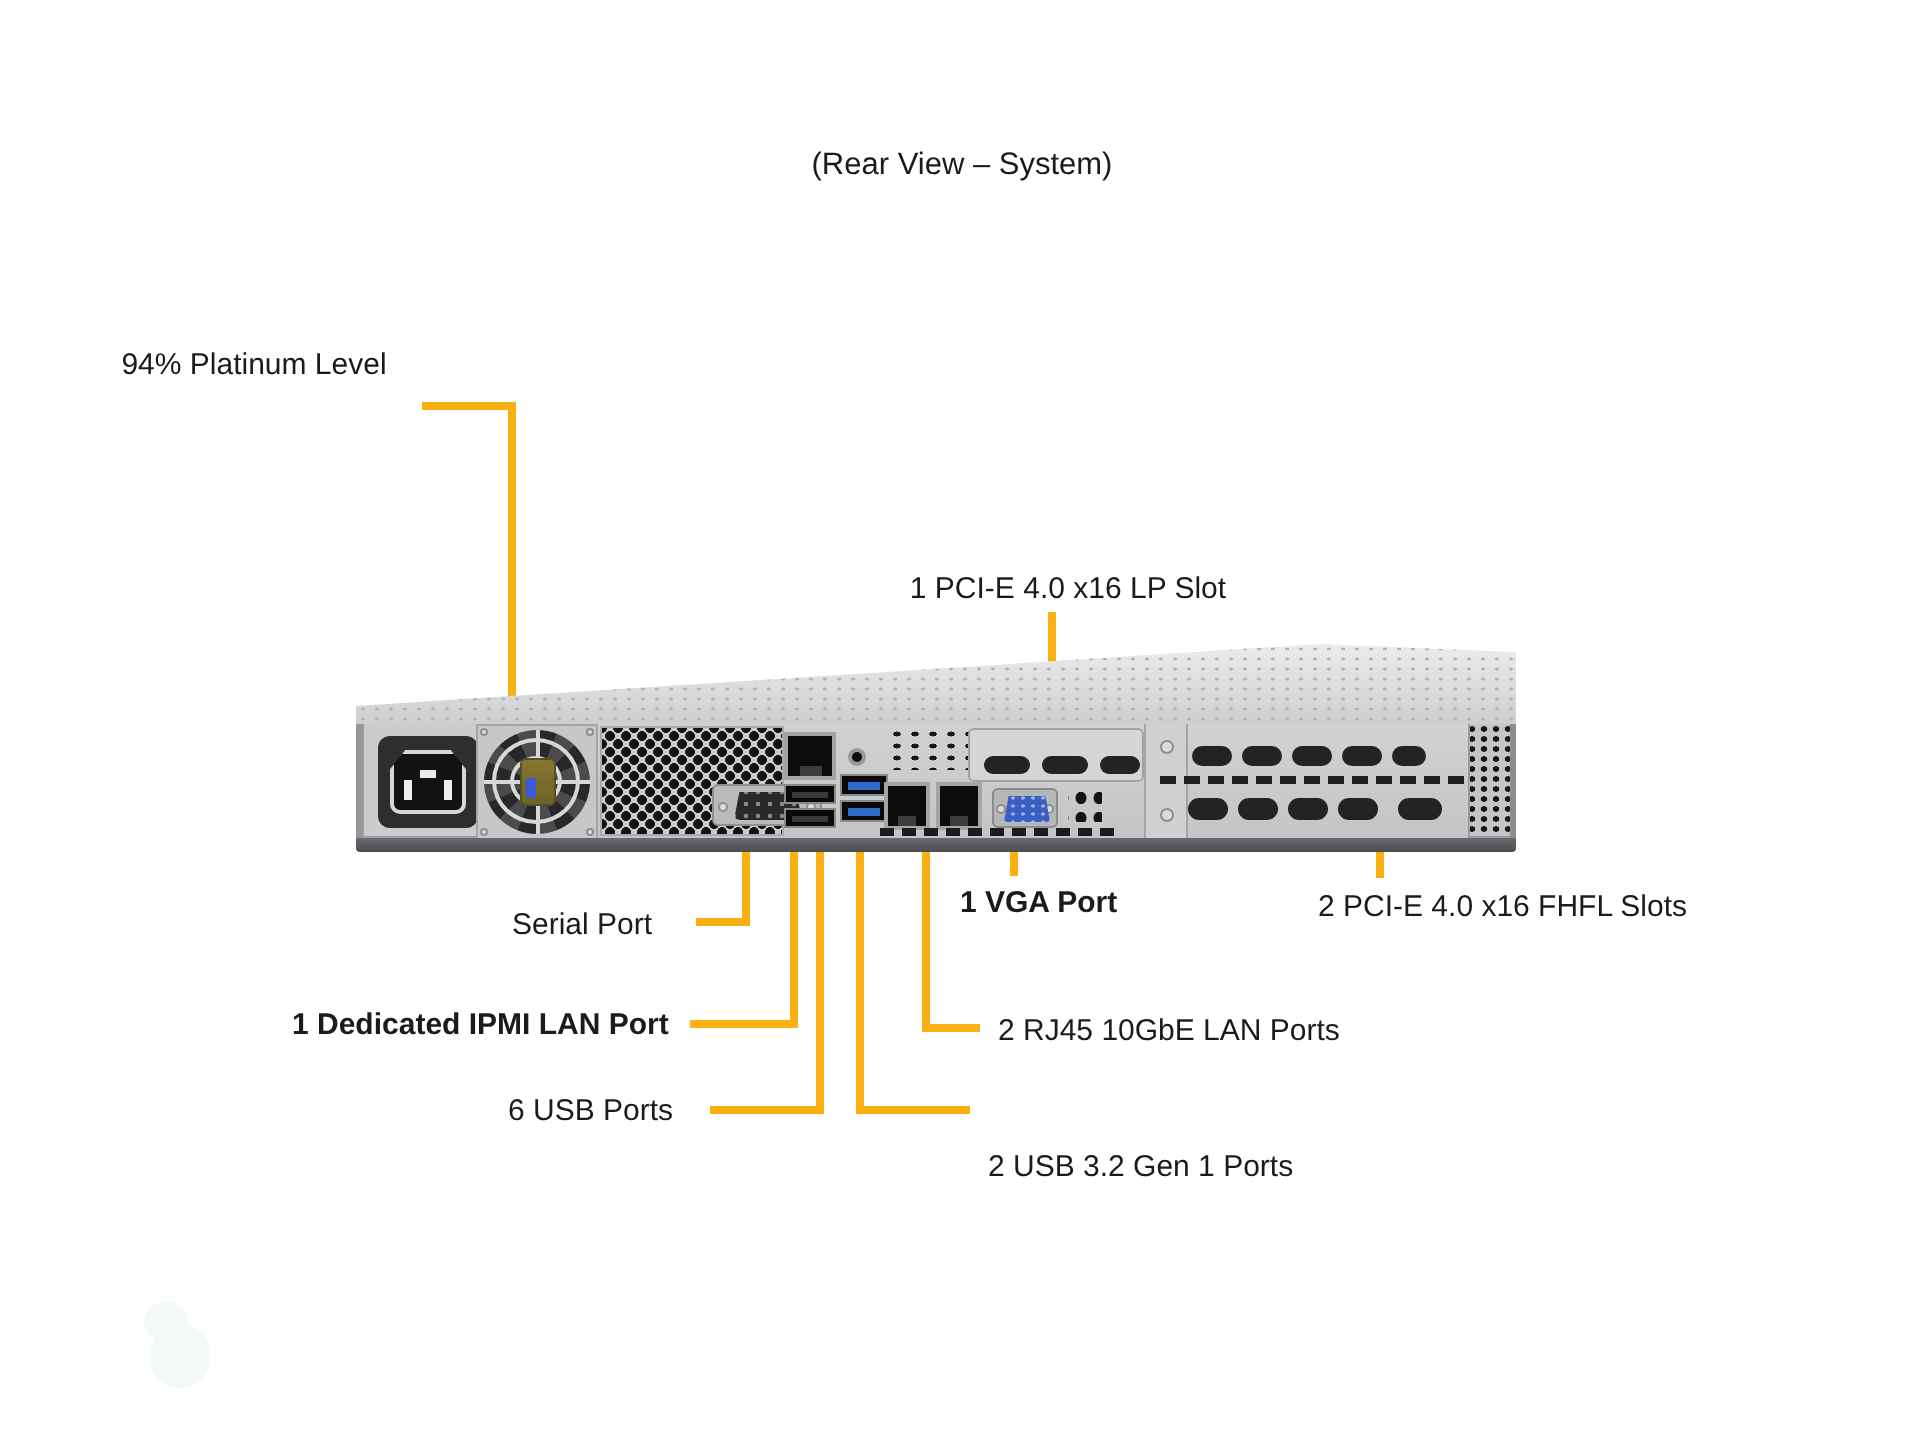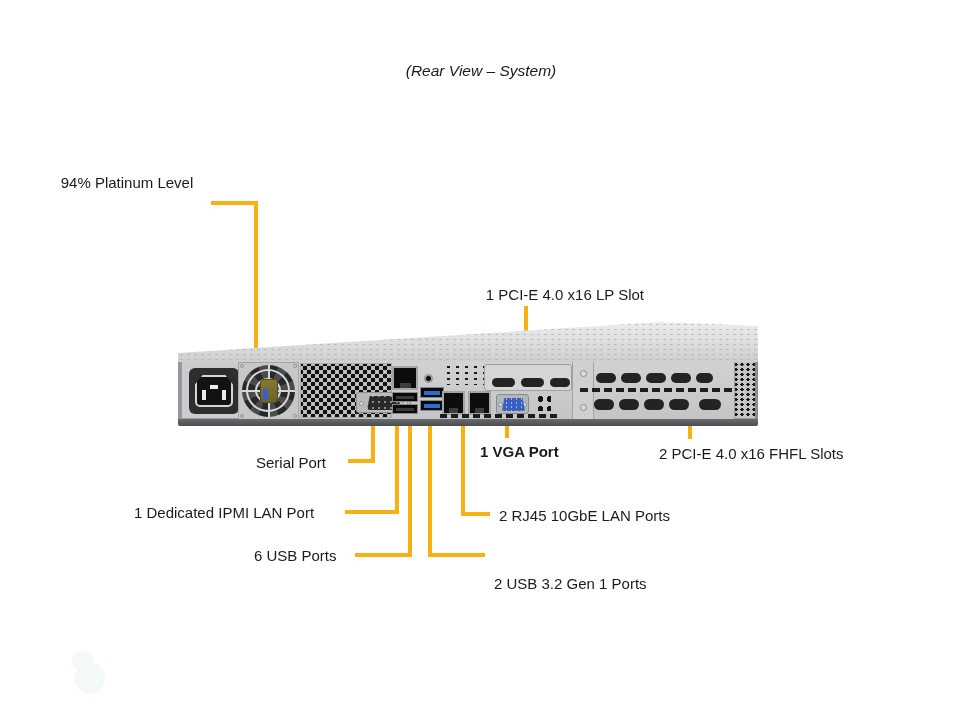--- a/index.html
+++ b/index.html
@@ -3,21 +3,21 @@
 <meta charset="utf-8">
 <style>
   html,body{margin:0;padding:0;}
   body{
     width:960px;height:720px;position:relative;background:#ffffff;overflow:hidden;
     font-family:"Liberation Sans","DejaVu Sans",sans-serif;color:#1b1b1b;
   }
   .abs{position:absolute;}
   .lbl{position:absolute;font-size:15px;line-height:19px;white-space:nowrap;}
   .lbl-center{text-align:center;white-space:normal;}
-  #title{font-style:italic;font-size:15.5px;}
+  #title{font-size:15.5px;margin-top:12px;}
   
   #leaders{position:absolute;left:0;top:0;width:960px;height:720px;pointer-events:none;}
   
   #server{position:absolute;left:178px;top:322px;width:580px;height:106px;}
   #server *{position:absolute;box-sizing:border-box;}
   .lid{
     left:0;top:0;width:580px;height:40px;
     background:linear-gradient(180deg,#eceded 0%,#dcdddf 55%,#cfd0d2 100%);
     background-image:radial-gradient(#b3b4b6 0.9px,transparent 1.2px),
       linear-gradient(180deg,#ebecec 0%,#dbdcde 55%,#cdced0 100%);
@@ -91,25 +91,25 @@
   .watermark{border-radius:50%;background:#f3f8f8;}
 </style>
 </head>
 <body style="color: rgb(27, 27, 27);">
 
 <div id="title" class="lbl lbl-center abs" style="left:331px;top:61px;width:300px;">(Rear View – System)</div>
 
 <div class="lbl lbl-center" style="left:27px;top:173px;width:200px;">
   <span style="display:block">94% Platinum Level</span>
 </div>
-<div class="lbl lbl-center" style="left:424px;top:285px;width:220px;text-align:right;">1 PCI-E 4.0 x16 LP Slot</div>
+<div class="lbl lbl-center" style="left:424px;top:285px;width:220px;">1 PCI-E 4.0 x16 LP Slot</div>
 <div class="lbl" style="left:256px;top:453px;">Serial Port</div>
 <div class="lbl" style="left:480px;top:442px;font-weight:bold;">1 VGA Port</div>
 <div class="lbl" style="left:659px;top:444px;">2 PCI-E 4.0 x16 FHFL Slots</div>
-<div class="lbl" style="left:134px;top:503px;">1 Dedicated IPMI LAN Port</div>
+<div class="lbl" style="left:146px;top:503px;font-weight:bold;">1 Dedicated IPMI LAN Port</div>
 <div class="lbl" style="left:499px;top:506px;">2 RJ45 10GbE LAN Ports</div>
 <div class="lbl" style="left:254px;top:546px;">6 USB Ports</div>
 <div class="lbl" style="left:494px;top:574px;">2 USB 3.2 Gen 1 Ports</div>
 
 <svg id="leaders" viewBox="0 0 960 720">
   <polyline class="leader" points="211,203 256,203 256,373" fill="none" stroke="#F9B013" stroke-width="4"></polyline>
   <polyline class="leader" points="526,306 526,380" fill="none" stroke="#F9B013" stroke-width="4"></polyline>
   <polyline class="leader" points="348,461 373,461 373,414" fill="none" stroke="#F9B013" stroke-width="4"></polyline>
   <polyline class="leader" points="345,512 397,512 397,411" fill="none" stroke="#F9B013" stroke-width="4"></polyline>
   <polyline class="leader" points="355,555 410,555 410,411" fill="none" stroke="#F9B013" stroke-width="4"></polyline>

